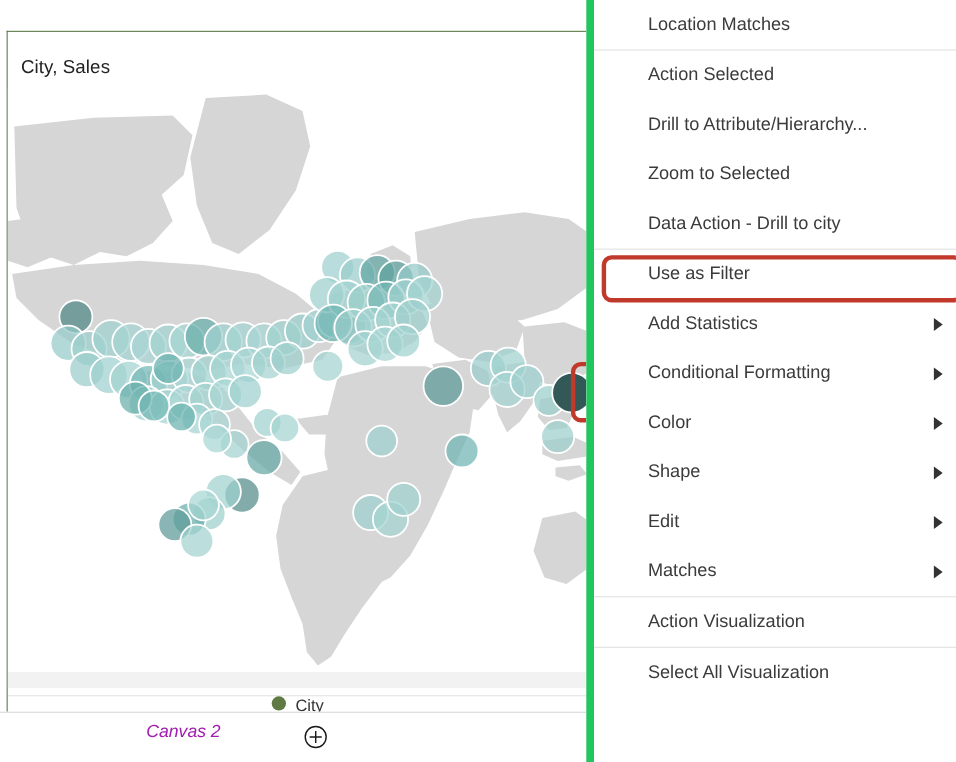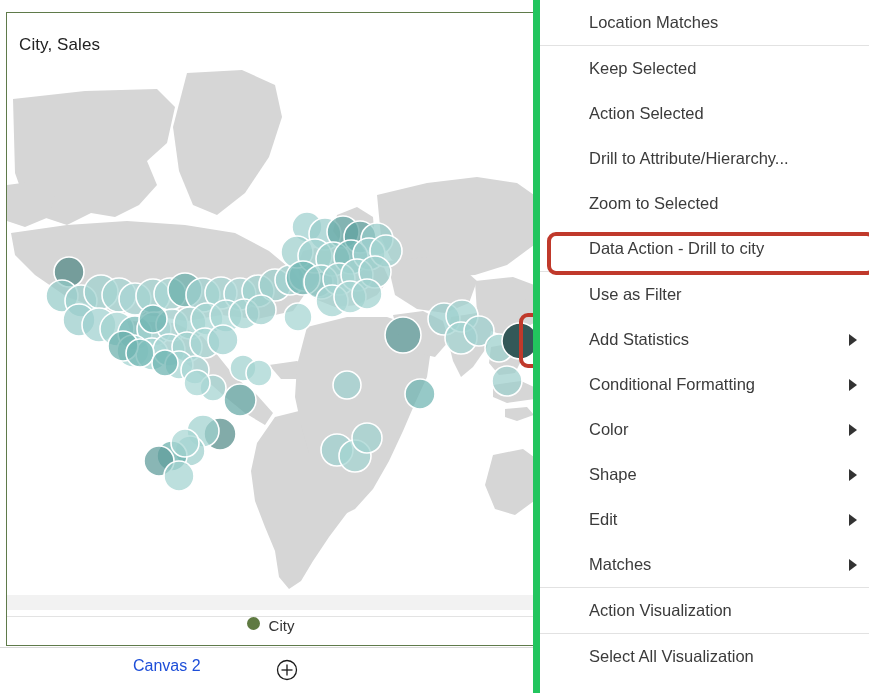--- a/index.html
+++ b/index.html
@@ -27,21 +27,21 @@
     left: 0; top: 0;
     width: 533px;
     height: 693px;
     background: #ffffff;
     overflow: hidden;
   }
 
   #viz-panel {
     position: absolute;
     left: 6px;
-    top: 12px;
+    top: 28px;
     width: 527px;
     height: 634px;
     box-sizing: border-box;
     border: 1px solid #5f7a4a;
     border-right: none;
     background: #ffffff;
     overflow: hidden;
   }
 
   #viz-title {
@@ -119,21 +119,22 @@
     padding-bottom: 14px;
   }
   #tabbar .tab.active {
     left: 10px;
     color: #111111;
     font-weight: bold;
     border-bottom: 3px solid #111111;
   }
   #tabbar .tab.inactive {
     left: 133px;
-    color: #1d4ed8;
+    color: #a21caf;
+    font-style: italic;
   }
   #add-canvas {
     position: absolute;
     left: 276px;
     top: 11px;
     width: 22px; height: 22px;
   }
 
   
   #ctx-menu {
@@ -358,21 +359,20 @@
           <line x1="5.5" y1="11" x2="16.5" y2="11" stroke="#1a1a1a" stroke-width="1.3"></line>
         </svg>
       </div>
     </div>
 
   </div>
 
   <div id="ctx-menu">
     <div class="mi">Location Matches</div>
     <div class="sep"></div>
-    <div class="mi">Keep Selected</div>
     <div class="mi">Action Selected</div>
     <div class="mi">Drill to Attribute/Hierarchy...</div>
     <div class="mi">Zoom to Selected</div>
     <div class="mi">Data Action - Drill to city</div>
     <div class="sep"></div>
     <div class="mi">Use as Filter</div>
     <div class="mi">
       <span>Add Statistics</span>
       <span class="arrow"></span>
     </div>

